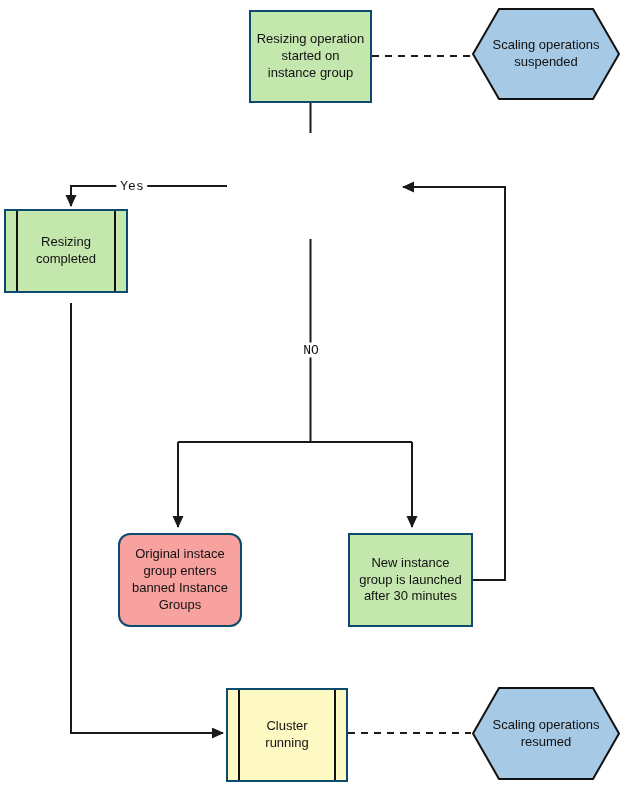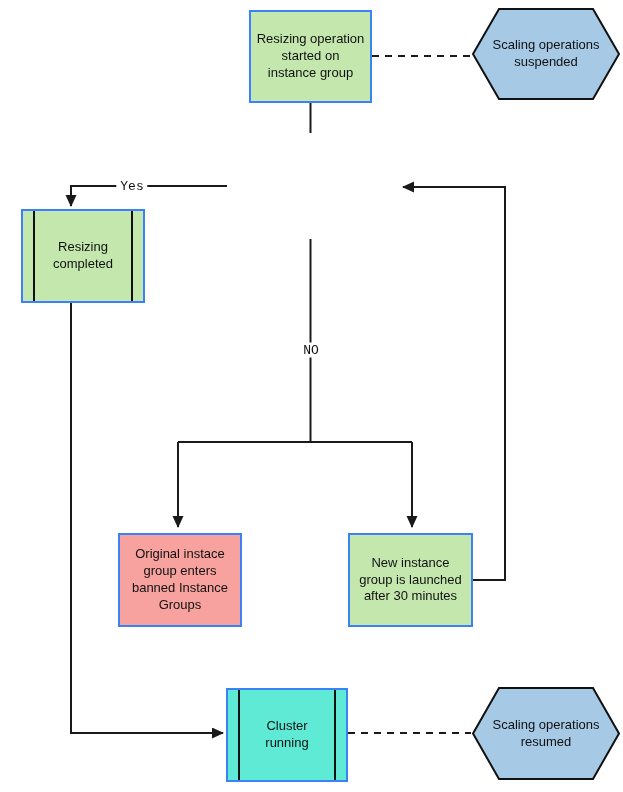--- a/index.html
+++ b/index.html
@@ -6,33 +6,33 @@
   #canvas{
     position:relative;width:623px;height:792px;background:#ffffff;overflow:hidden;
     font-family:"Liberation Sans","DejaVu Sans",sans-serif;color:#111;
   }
   #connectors{position:absolute;left:0;top:0;width:623px;height:792px;}
   .edge{stroke:#1a1a1a;stroke-width:2;fill:none;}
   .edge.dashed{stroke-dasharray:7 6;}
   .node{position:absolute;display:flex;align-items:center;justify-content:center;
         text-align:center;font-size:13px;line-height:1.3;}
   .node .label{white-space:pre-line;position:relative;z-index:2;}
-  .rect{border:2px solid #3b82f6;box-sizing:border-box;}
+  .rect{border:2px solid #0c4a6e;box-sizing:border-box;}
   .bar{position:absolute;top:0;bottom:0;width:2px;background:#111;z-index:1;}
   .bar-left{left:10px;}
   .bar-right{right:10px;}
   .shape-svg{position:absolute;left:0;top:0;width:100%;height:100%;}
   .shape-svg polygon{stroke:#111;stroke-width:2;}
   .edge-label{position:absolute;transform:translate(-50%,-50%);background:#ffffff;
         padding:0 4px;font-size:13px;z-index:3;font-family:Liberation Mono, monospace;}
   
   #node-start{left:249px;top:10px;width:123px;height:93px;}
   #node-suspended{left:472px;top:8px;width:148px;height:92px;}
   #node-decision{left:227px;top:133px;width:166px;height:106px;}
-  #node-resizing-completed{left:21px;top:209px;width:124px;height:94px;}
+  #node-resizing-completed{left:4px;top:209px;width:124px;height:84px;}
   #node-banned{left:118px;top:533px;width:124px;height:94px;}
   #node-new-group{left:348px;top:533px;width:125px;height:94px;}
   #node-cluster-running{left:226px;top:688px;width:122px;height:94px;}
   #node-resumed{left:472px;top:687px;width:148px;height:93px;}
   #label-yes{left:132px;top:186px;}
   #label-no{left:311px;top:350px;}
 </style>
 </head>
 <body>
 
@@ -71,34 +71,34 @@
   </div>
 
 
   <div class="node rect" id="node-resizing-completed" style="background-color: rgb(196, 231, 174);">
     <span class="bar bar-left"></span>
     <span class="bar bar-right"></span>
     <span class="label">Resizing
 completed</span>
   </div>
 
-  <div class="node rect" id="node-banned" style="background-color: rgb(247, 162, 158);">
+  <div class="node rect" id="node-banned" style="background-color: rgb(247, 162, 158); border-radius: 12px;">
     <span class="label">Original instace
 group enters
 banned Instance
 Groups</span>
   </div>
 
   <div class="node rect" id="node-new-group" style="background-color: rgb(196, 231, 174);">
     <span class="label">New instance
 group is launched
 after 30 minutes</span>
   </div>
 
-  <div class="node rect" id="node-cluster-running" style="background-color: #5eead4;">
+  <div class="node rect" id="node-cluster-running" style="background-color: #fef9c3;">
     <span class="bar bar-left"></span>
     <span class="bar bar-right"></span>
     <span class="label">Cluster
 running</span>
   </div>
 
   <div class="node" id="node-resumed">
     <svg class="shape-svg" viewBox="0 0 148 93" preserveAspectRatio="none">
       <polygon points="1,46.5 27,1 121,1 147,46.5 121,92 27,92" style="fill: rgb(166, 201, 229);"></polygon>
     </svg>

